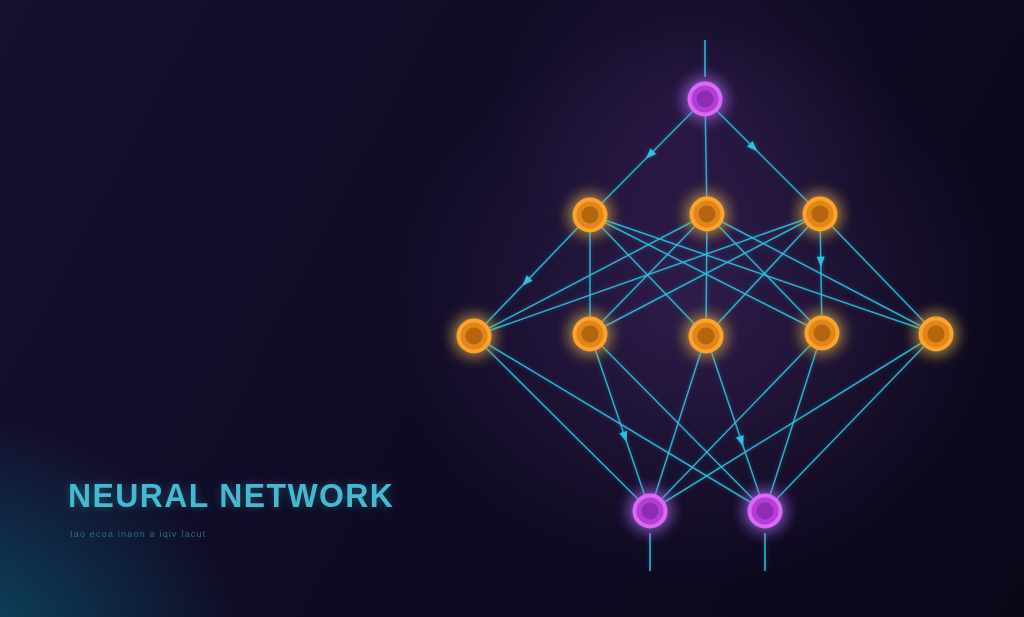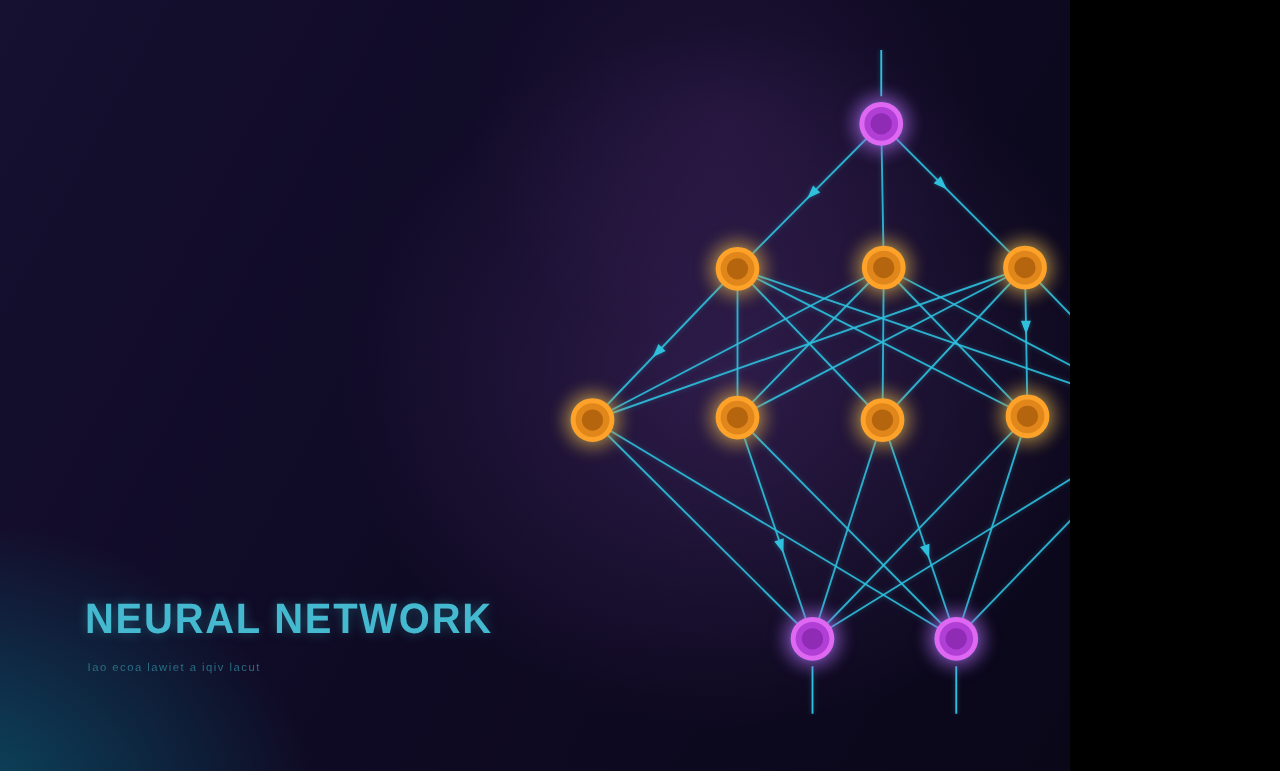--- a/index.html
+++ b/index.html
@@ -1,18 +1,18 @@
 <!DOCTYPE html>
 <html><head>
 <meta charset="utf-8">
 <style>
   html,body{margin:0;padding:0;background:#000;}
   .stage{
     position:relative;
-    width:856px;height:617px;
+    width:1024px;height:617px;
     overflow:hidden;
     font-family:"Liberation Sans", sans-serif;
     background:
       radial-gradient(430px 390px at 68% 49%, rgba(122,70,168,.30), rgba(122,70,168,0) 72%),
       radial-gradient(300px 260px at 68% 16%, rgba(110,60,150,.18), rgba(110,60,150,0) 70%),
       radial-gradient(420px 330px at -5% 105%, rgba(0,168,185,.40), rgba(0,168,185,0) 70%),
       linear-gradient(118deg, #161031 0%, #100b26 40%, #0a0719 100%);
   }
   svg.net{
     position:absolute;inset:0;
@@ -156,17 +156,17 @@
         <circle cx="765" cy="511" r="22" fill="#c84fe8" opacity="0.55" filter="url(#halo)"></circle>
         <circle cx="765" cy="511" r="14" fill="#b13fd6"></circle>
         <circle cx="765" cy="511" r="8.5" fill="#8f2bb5"></circle>
         <circle cx="765" cy="511" r="15.5" fill="none" stroke="#df68f2" stroke-width="4"></circle>
       </g>
     </svg>
 
   <div class="title-block">
     <h1 class="title">NEURAL NETWORK</h1>
     <div class="subtitle">
-      <div>Iao ecoa lawiet a  iqiv lacut</div>
+      <div>Iao ecoa inaon a  iqiv lacut</div>
     </div>
   </div>
 
 </div>
 
 </body></html>

